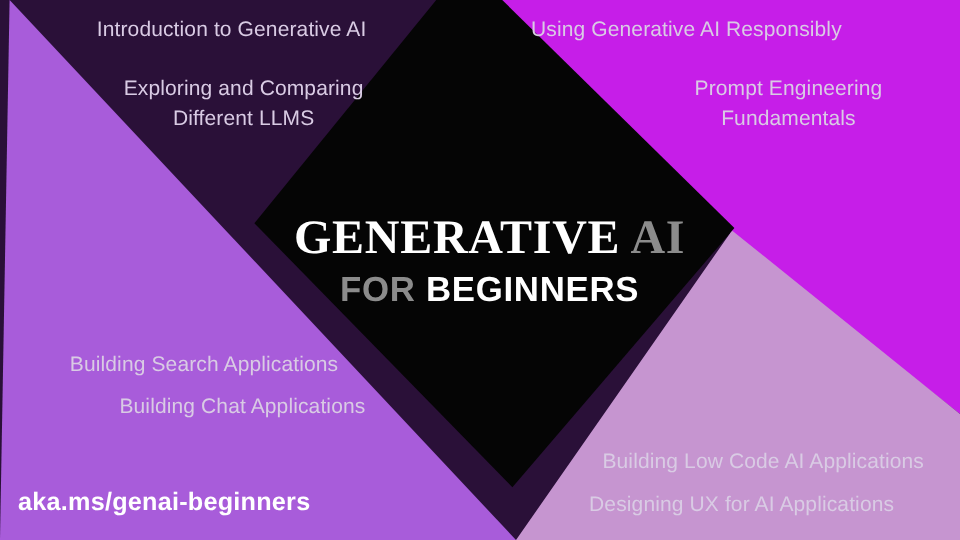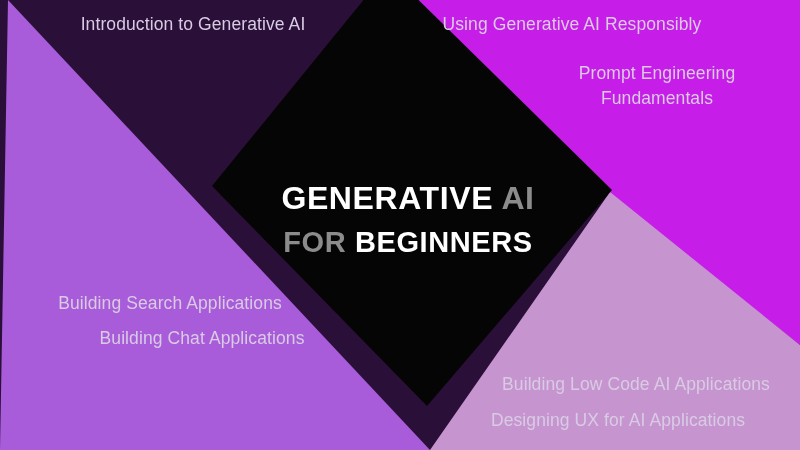--- a/index.html
+++ b/index.html
@@ -43,24 +43,25 @@
   
   #title-block {
     position: absolute;
     left: 408px;
     top: 175px;
     transform: translateX(-50%);
     text-align: center;
     white-space: nowrap;
   }
   #title-line1 {
-    font-size: 32px;
+    font-size: 40px;
     font-weight: bold;
     letter-spacing: 0.6px;
     line-height: 46px;
+    font-family: Liberation Serif, serif;
   }
   #title-line2 {
     font-size: 29px;
     font-weight: bold;
     letter-spacing: 0.6px;
     line-height: 42px;
   }
   .w { color: #FFFFFF; }
   .g { color: #8C8C8C; }
 
@@ -91,20 +92,22 @@
 
     <polygon points="800,345 800,450 50,450 430,450 610,192" fill="#C695D0"></polygon>
 
     <polygon points="388,-30 612,190 427,406 212,186" fill="#050505"></polygon>
   </svg>
 
   <div class="layer">
 
     <div class="lbl ctr" style="left:193px; top:12px;">Introduction to Generative AI</div>
 
+    <div class="lbl ctr" style="left:203px; top:61px;">Exploring and Comparing
+Different LLMS</div>
 
     <div class="lbl ctr" style="left:572px; top:12px;">Using Generative AI Responsibly</div>
 
     <div class="lbl ctr" style="left:641px; top:61px;margin-left:16px;">Prompt Engineering
 Fundamentals</div>
 
 
 
     <div class="lbl ctr" style="left:170px; top:291px;">Building Search Applications</div>
 
@@ -114,14 +117,15 @@
     <div class="lbl ctr" style="left:636px; top:372px;text-align:center;">Building Low Code AI Applications</div>
 
     <div class="lbl ctr" style="left:618px; top:408px;">Designing UX for AI Applications</div>
   </div>
 
   <div id="title-block">
     <div id="title-line1"><span class="w">GENERATIVE </span><span class="g">AI</span></div>
     <div id="title-line2"><span class="g">FOR </span><span class="w">BEGINNERS</span></div>
   </div>
 
+  <div id="url-text">aka.ms/genai-beginners</div>
 
 </div>
 
 </body></html>

